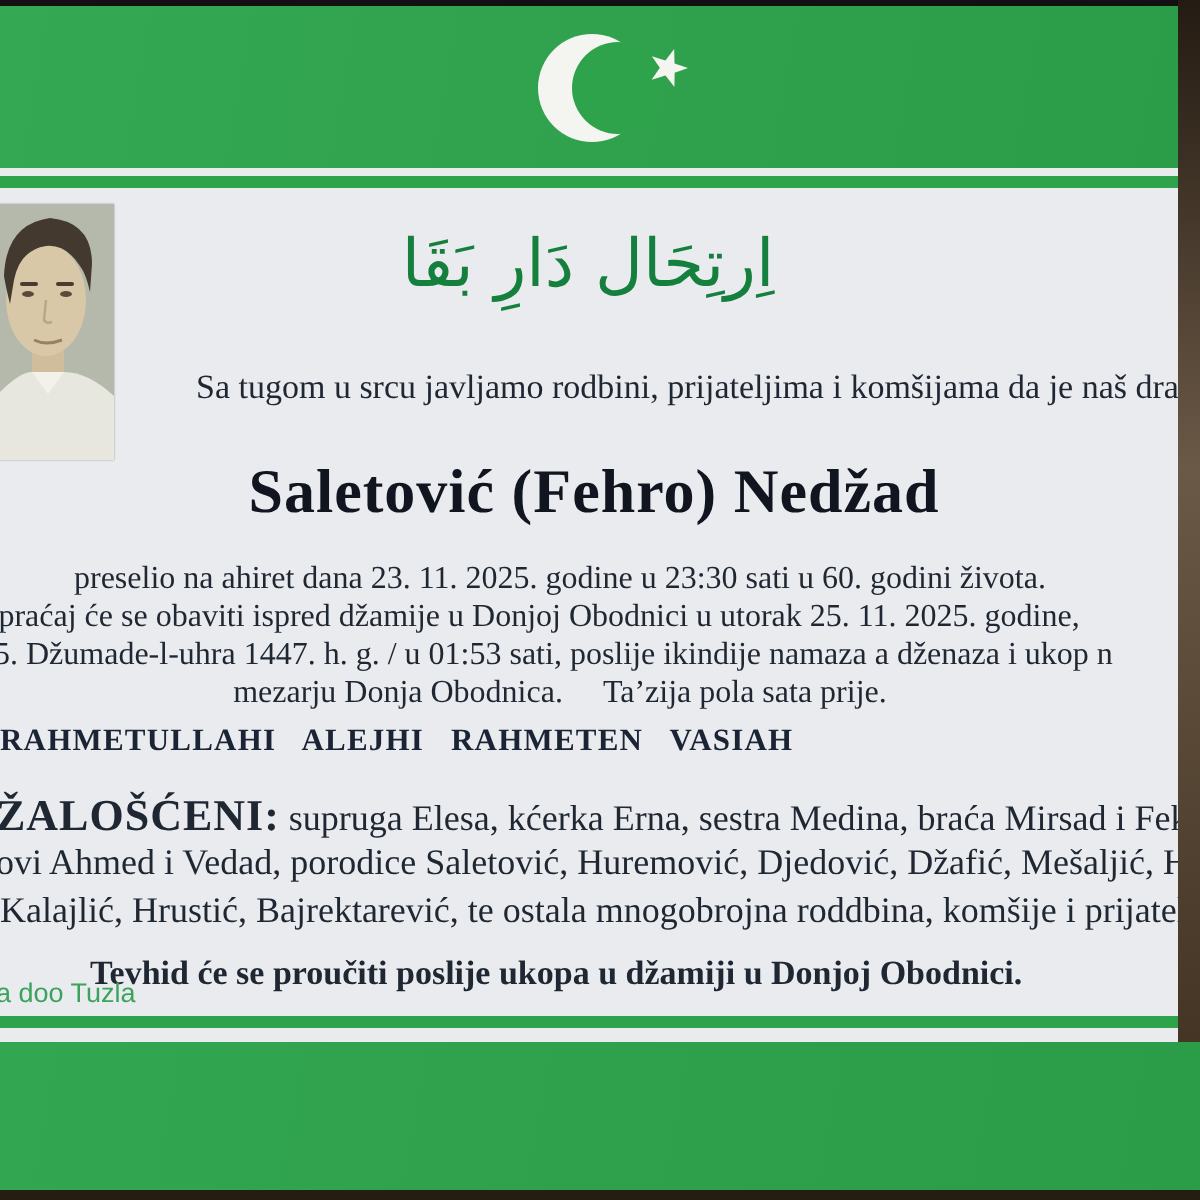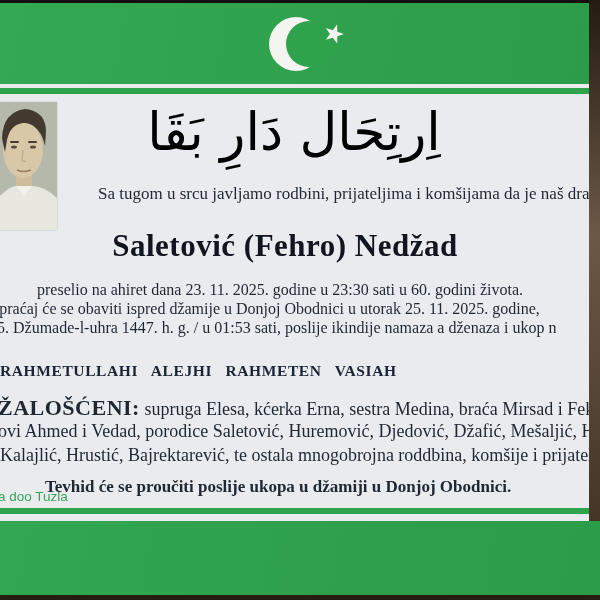--- a/index.html
+++ b/index.html
@@ -12,24 +12,24 @@
   .frame-bottom{position:absolute;top:595px;left:0;width:600px;height:5px;background:#251c12;}
   .band-top{position:absolute;top:3px;left:0;width:600px;height:81px;
             background:linear-gradient(100deg,#35a853,#2b9c47);}
   .rule-green-top{position:absolute;top:88px;left:0;width:600px;height:6px;background:#2fa24c;}
   .rule-green-bottom{position:absolute;top:508px;left:0;width:600px;height:6px;background:#2fa24c;}
   .band-bottom{position:absolute;top:521px;left:0;width:600px;height:74px;
                background:linear-gradient(100deg,#33a651,#2b9c47);}
   .crescent{position:absolute;left:252px;top:6px;}
   .photo{position:absolute;top:102px;left:0;width:57px;height:128px;box-shadow:0 0 1px rgba(0,0,0,.35);}
   .arabic{position:absolute;top:94px;left:0;width:588px;text-align:center;
-          font-family:"DejaVu Sans",sans-serif;font-size:52px;line-height:76px;color:#000000;}
+          font-family:"DejaVu Sans",sans-serif;font-size:33px;line-height:76px;color:#15803d;}
   .intro{position:absolute;top:184px;left:98px;font-size:17px;white-space:nowrap;}
   .name{position:absolute;top:228px;left:0;width:570px;margin:0;text-align:center;
-        font-size:31px;font-weight:bold;letter-spacing:.5px;color:#10151f;}
+        font-size:31px;font-weight:bold;letter-spacing:.5px;color:#10151f;padding-left:12px;}
   .bl{position:absolute;white-space:nowrap;font-size:16px;}
   .l1{top:281px;left:0;width:560px;text-align:center;}
   .l2{top:300px;left:-7px;}
   .l3{top:319px;left:-3px;}
   .l4{top:338px;left:0;width:560px;text-align:center;}
   .bl b{font-weight:normal;}
   .gap-left{margin-left:20px;}
   .rahmet{position:absolute;top:362px;left:0;width:574px;text-align:left;font-weight:bold;
           font-size:15.5px;word-spacing:9px;letter-spacing:.6px;color:#1b2434;}
   .m1{position:absolute;top:395px;left:-2px;white-space:nowrap;font-size:18px;}
@@ -74,20 +74,21 @@
 
   <div class="arabic">اِرتِحَال دَارِ بَقَا</div>
 
   <div class="intro">Sa tugom u srcu javljamo rodbini, prijateljima i komšijama da je naš dragi</div>
 
   <h1 class="name">Saletović (Fehro) Nedžad</h1>
 
   <div class="bl l1">preselio na ahiret dana 23. 11. 2025. godine u 23:30 sati u 60. godini života.</div>
   <div class="bl l2"><span>spraćaj će se obaviti ispred džamije u </span><b>Donjoj Obodnici u utorak 25. 11. 2025.</b><span> godine,</span></div>
   <div class="bl l3"><span>5. Džumade-l-uhra 1447. h. g. / u </span><b>01:53 sati, poslije ikindije namaza</b><span> a dženaza i ukop n</span></div>
+  <div class="bl l4"><span>mezarju </span><b>Donja Obodnica.</b><b class="gap-left">Ta’zija pola sata prije.</b></div>
 
   <div class="rahmet">RAHMETULLAHI ALEJHI RAHMETEN VASIAH</div>
 
   <div class="m1"><b class="zal">ŽALOŠĆENI:</b><span> supruga Elesa, kćerka Erna, sestra Medina, braća Mirsad i Feksa</span></div>
   <div class="m2">ovi Ahmed i Vedad, porodice Saletović, Huremović, Djedović, Džafić, Mešaljić, Hasi</div>
   <div class="m3">Kalajlić, Hrustić, Bajrektarević, te ostala mnogobrojna roddbina, komšije i prijatelji.</div>
 
   <div class="tevhid">Tevhid će se proučiti poslije ukopa u džamiji u Donjoj Obodnici.</div>
   <div class="watermark">a doo Tuzla</div>
 

